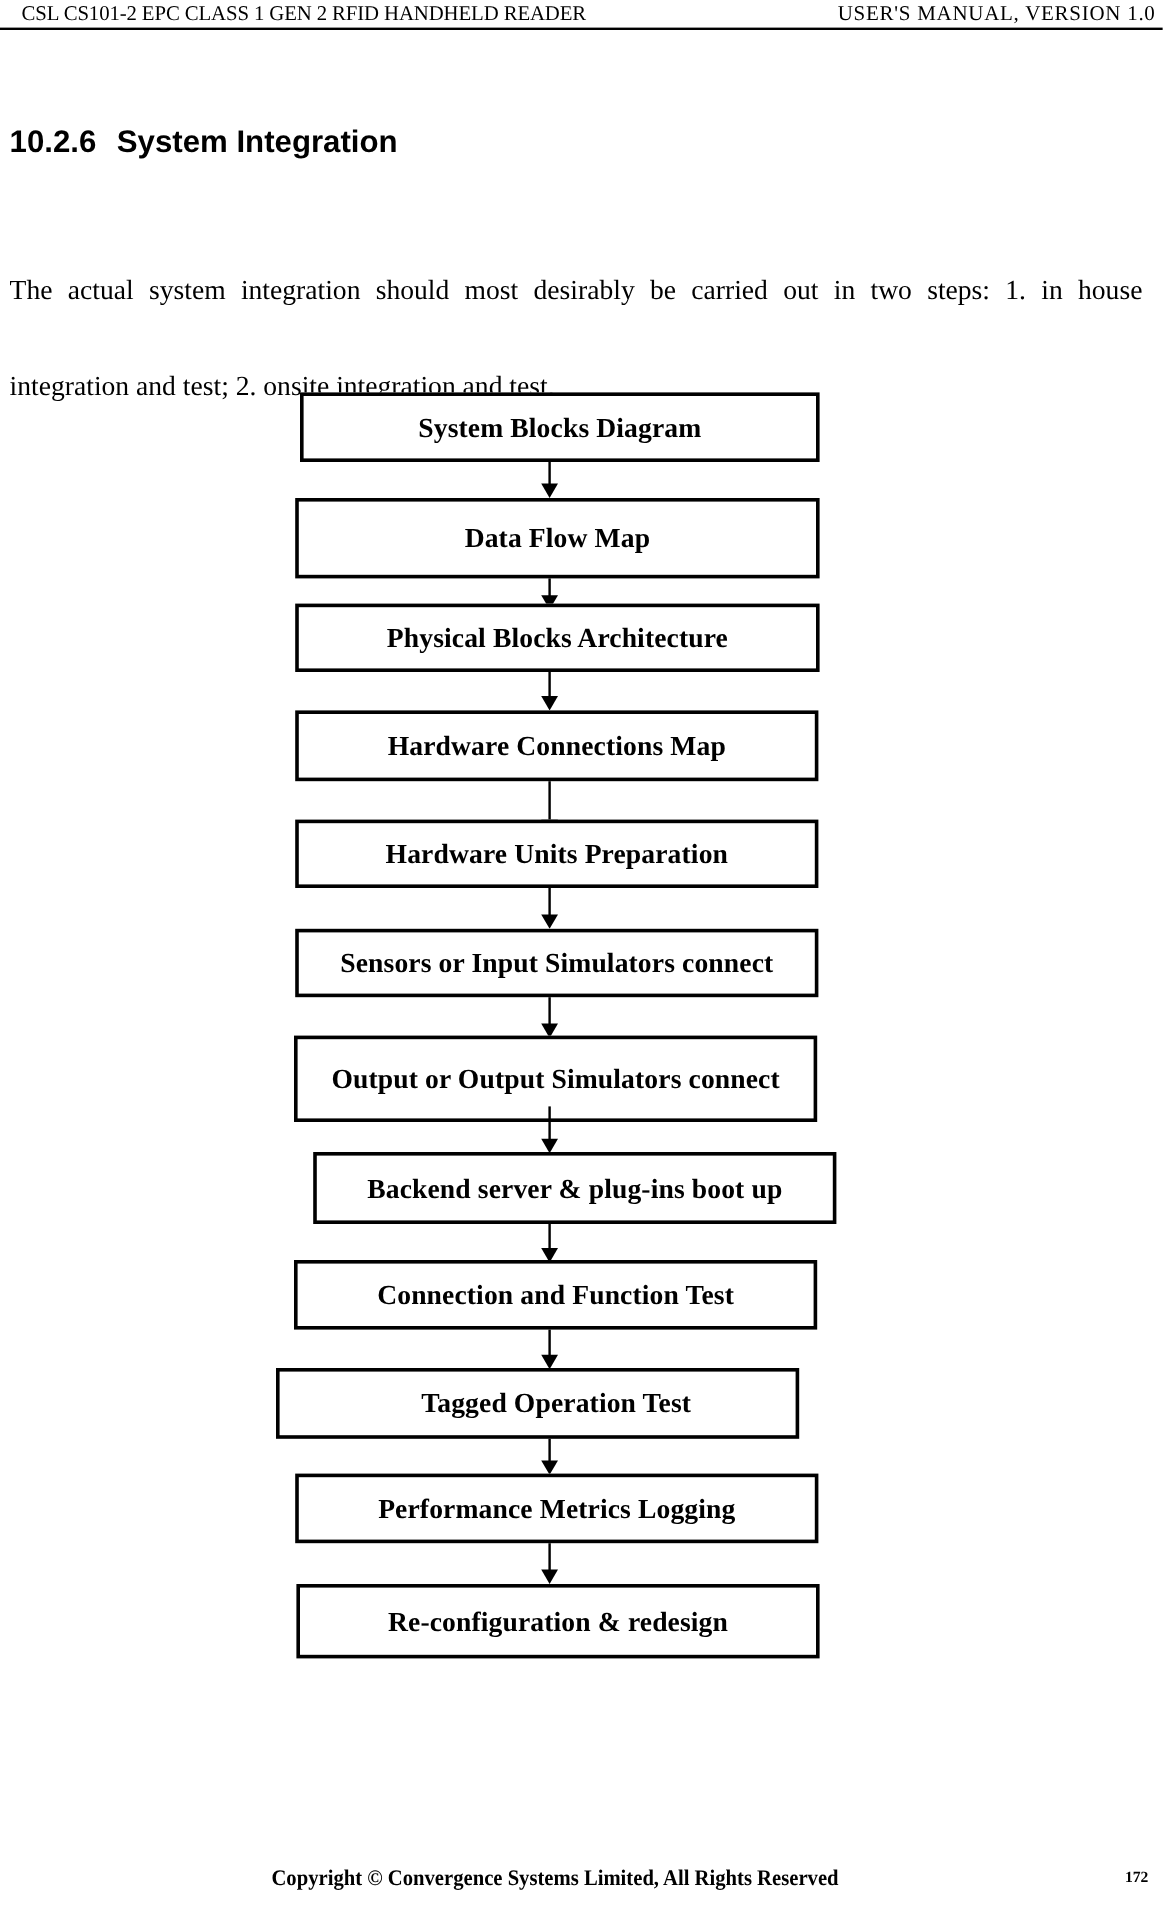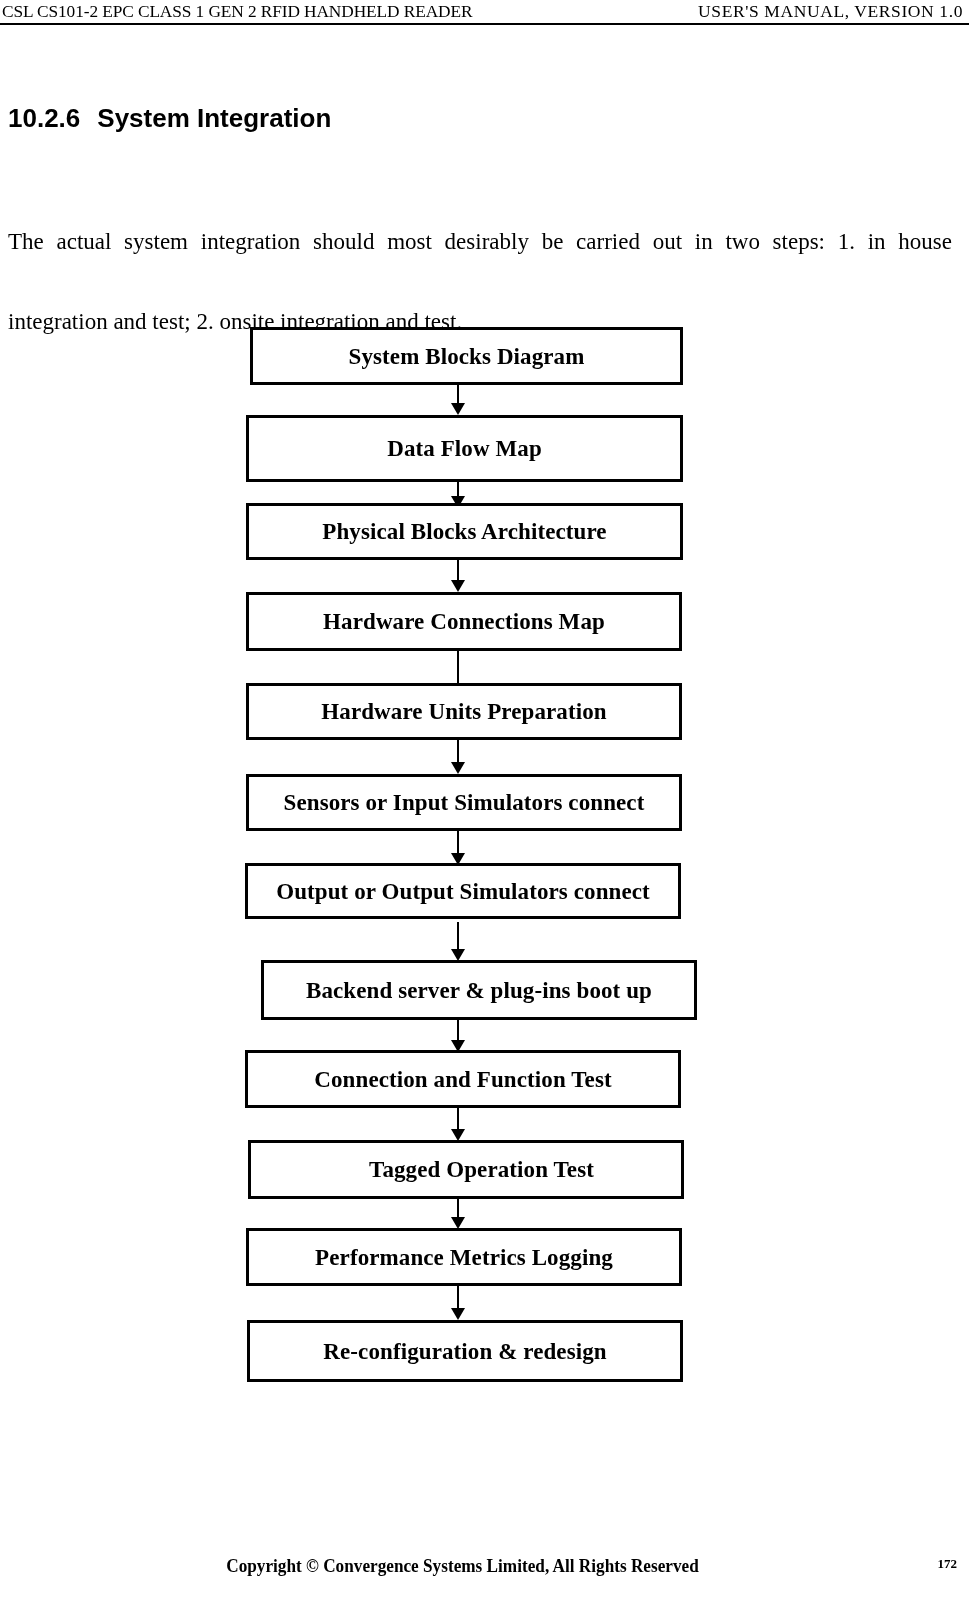--- a/index.html
+++ b/index.html
@@ -20,21 +20,21 @@
   .page-header {
     position: absolute;
     top: 0;
     left: 0;
     width: 969px;
     height: 24px;
   }
   .header-row {
     display: flex;
     align-items: baseline;
-    padding: 1px 6px 0 2px;
+    padding: 1px 6px 0 18px;
     white-space: nowrap;
     text-align: right;
   }
   .header-left {
     font-size: 17.5px;
     font-family: "Liberation Serif", serif;
     letter-spacing: -0.1px;
     transform: scaleX(0.99);
     transform-origin: left center;
   }
@@ -227,21 +227,21 @@
   </div>
 
   <div class="flow-box" style="left:246px; top:774px; width:436px; height:57px;">
     <span class="flow-box-label">Sensors or Input Simulators connect</span>
   </div>
   <div class="flow-arrow" style="left:450px; top:831px; height:34px;">
     <div class="shaft" style="height:23px;"></div>
     <div class="head" style="top:22px;"></div>
   </div>
 
-  <div class="flow-box" style="left:245px; top:863px; width:436px; height:56px;">
+  <div class="flow-box" style="left:245px; top:863px; width:436px; height:72px;">
     <span class="flow-box-label">Output or Output Simulators connect</span>
   </div>
   <div class="flow-arrow" style="left:450px; top:922px; height:38px;">
     <div class="shaft" style="height:28px;"></div>
     <div class="head" style="top:27px;"></div>
   </div>
 
   <div class="flow-box" style="left:261px; top:960px; width:436px; height:60px;">
     <span class="flow-box-label">Backend server &amp; plug-ins boot up</span>
   </div>
@@ -251,21 +251,21 @@
   </div>
 
   <div class="flow-box" style="left:245px; top:1050px; width:436px; height:58px;">
     <span class="flow-box-label">Connection and Function Test</span>
   </div>
   <div class="flow-arrow" style="left:450px; top:1108px; height:33px;">
     <div class="shaft" style="height:22px;"></div>
     <div class="head" style="top:21px;"></div>
   </div>
 
-  <div class="flow-box" style="left:248px; top:1140px; width:436px; height:59px;padding-left:31px;">
+  <div class="flow-box" style="left:230px; top:1140px; width:436px; height:59px;padding-left:31px;">
     <span class="flow-box-label">Tagged Operation Test</span>
   </div>
   <div class="flow-arrow" style="left:450px; top:1199px; height:30px;">
     <div class="shaft" style="height:19px;"></div>
     <div class="head" style="top:18px;"></div>
   </div>
 
   <div class="flow-box" style="left:246px; top:1228px; width:436px; height:58px;">
     <span class="flow-box-label">Performance Metrics Logging</span>
   </div>

